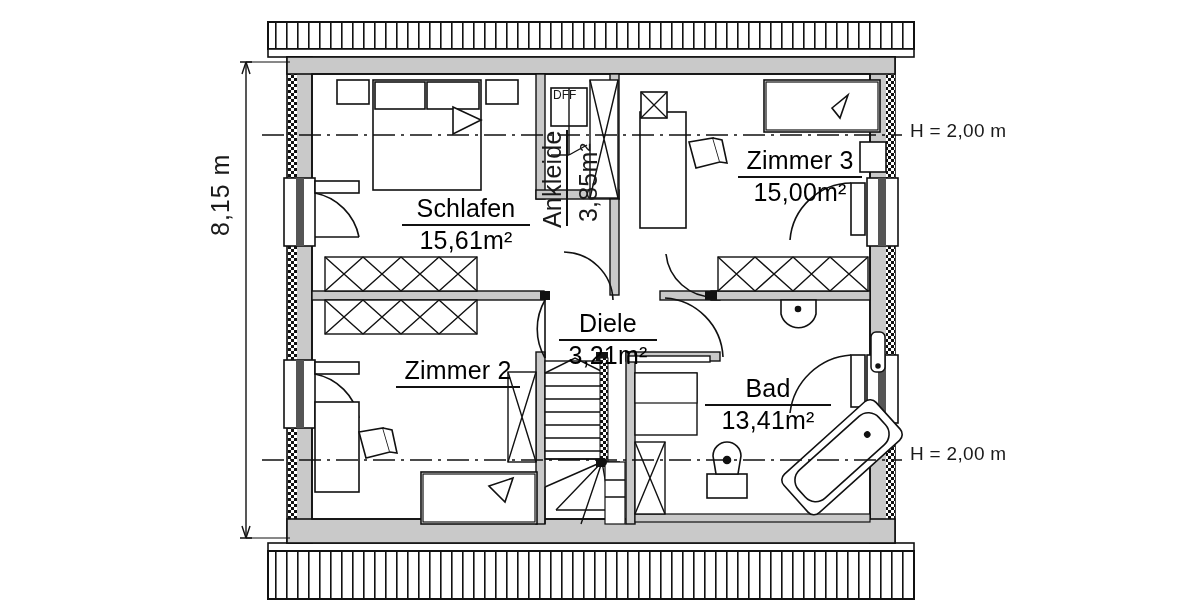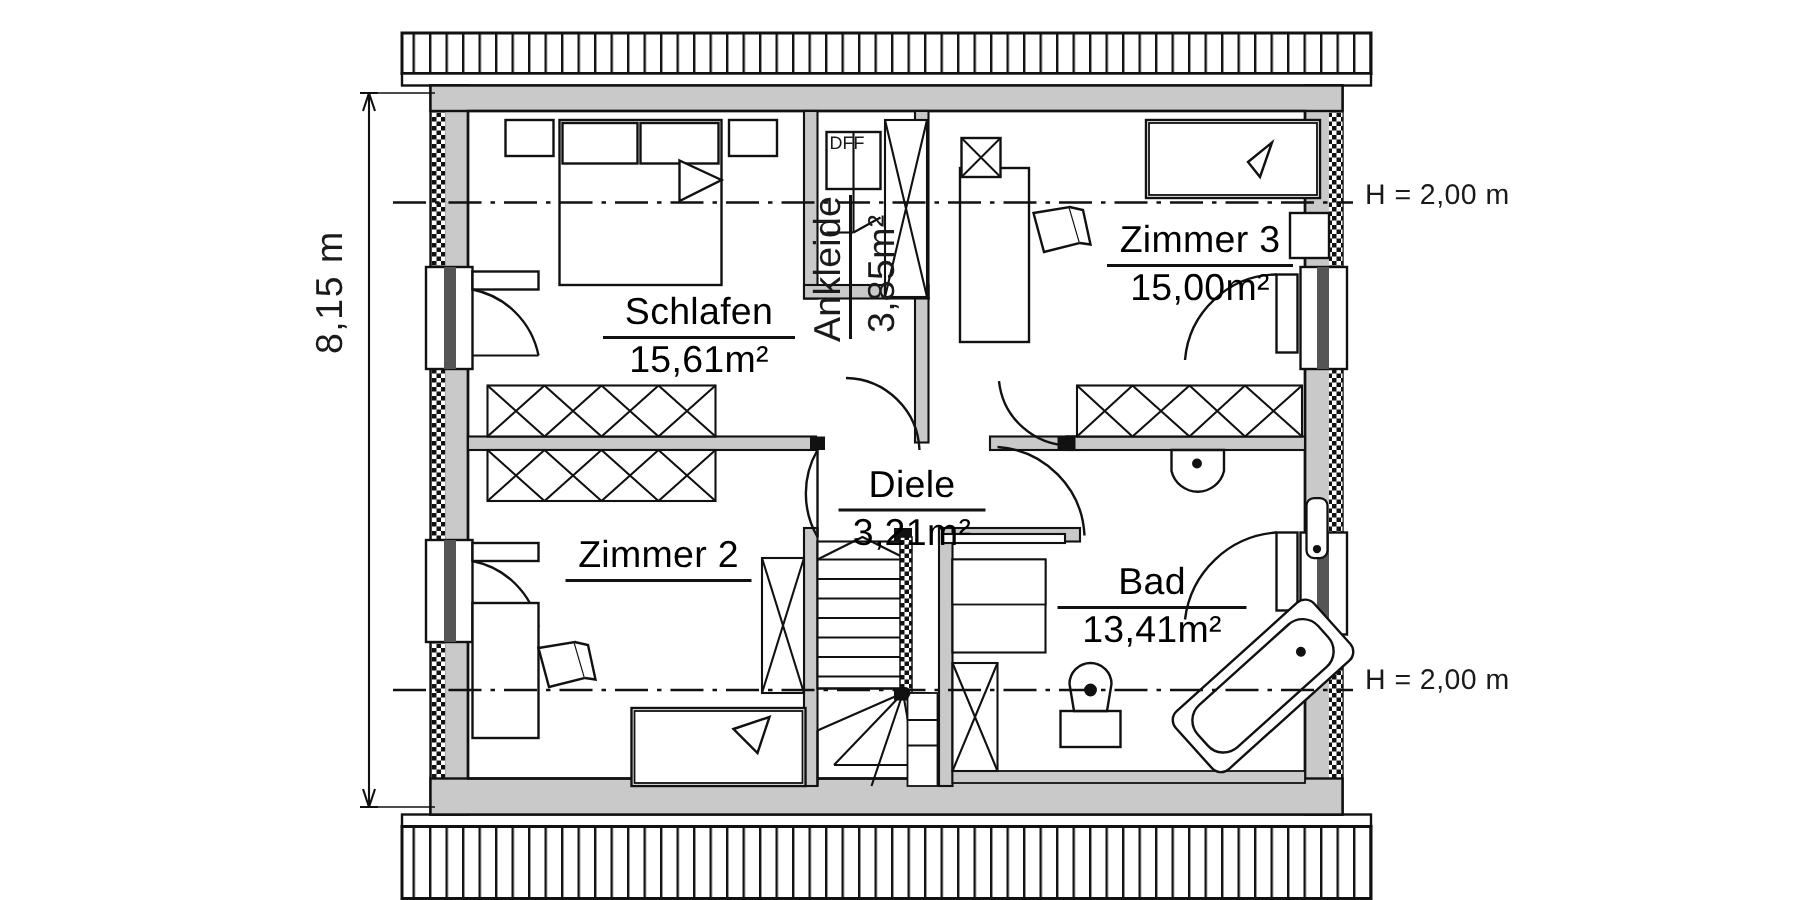--- a/index.html
+++ b/index.html
@@ -299,21 +299,21 @@
     <div class="rule" style="width:124px;"></div>
     <div class="room-area">15,00m²</div>
   </div>
 
   <div class="room-block" style="left:528px;top:295px;width:160px;margin-top:16px;">
     <div class="room-name">Diele</div>
     <div class="rule" style="width:98px;"></div>
     <div class="room-area">3,21m²</div>
   </div>
 
-  <div class="room-block" style="left:349px;top:358px;width:180px;">
+  <div class="room-block" style="left:368px;top:358px;width:180px;">
     <div class="room-name">Zimmer 2</div>
     <div class="rule" style="width:124px;"></div>
   </div>
 
   <div class="room-block" style="left:678px;top:376px;width:180px;">
     <div class="room-name">Bad</div>
     <div class="rule" style="width:126px;"></div>
     <div class="room-area">13,41m²</div>
   </div>
 

